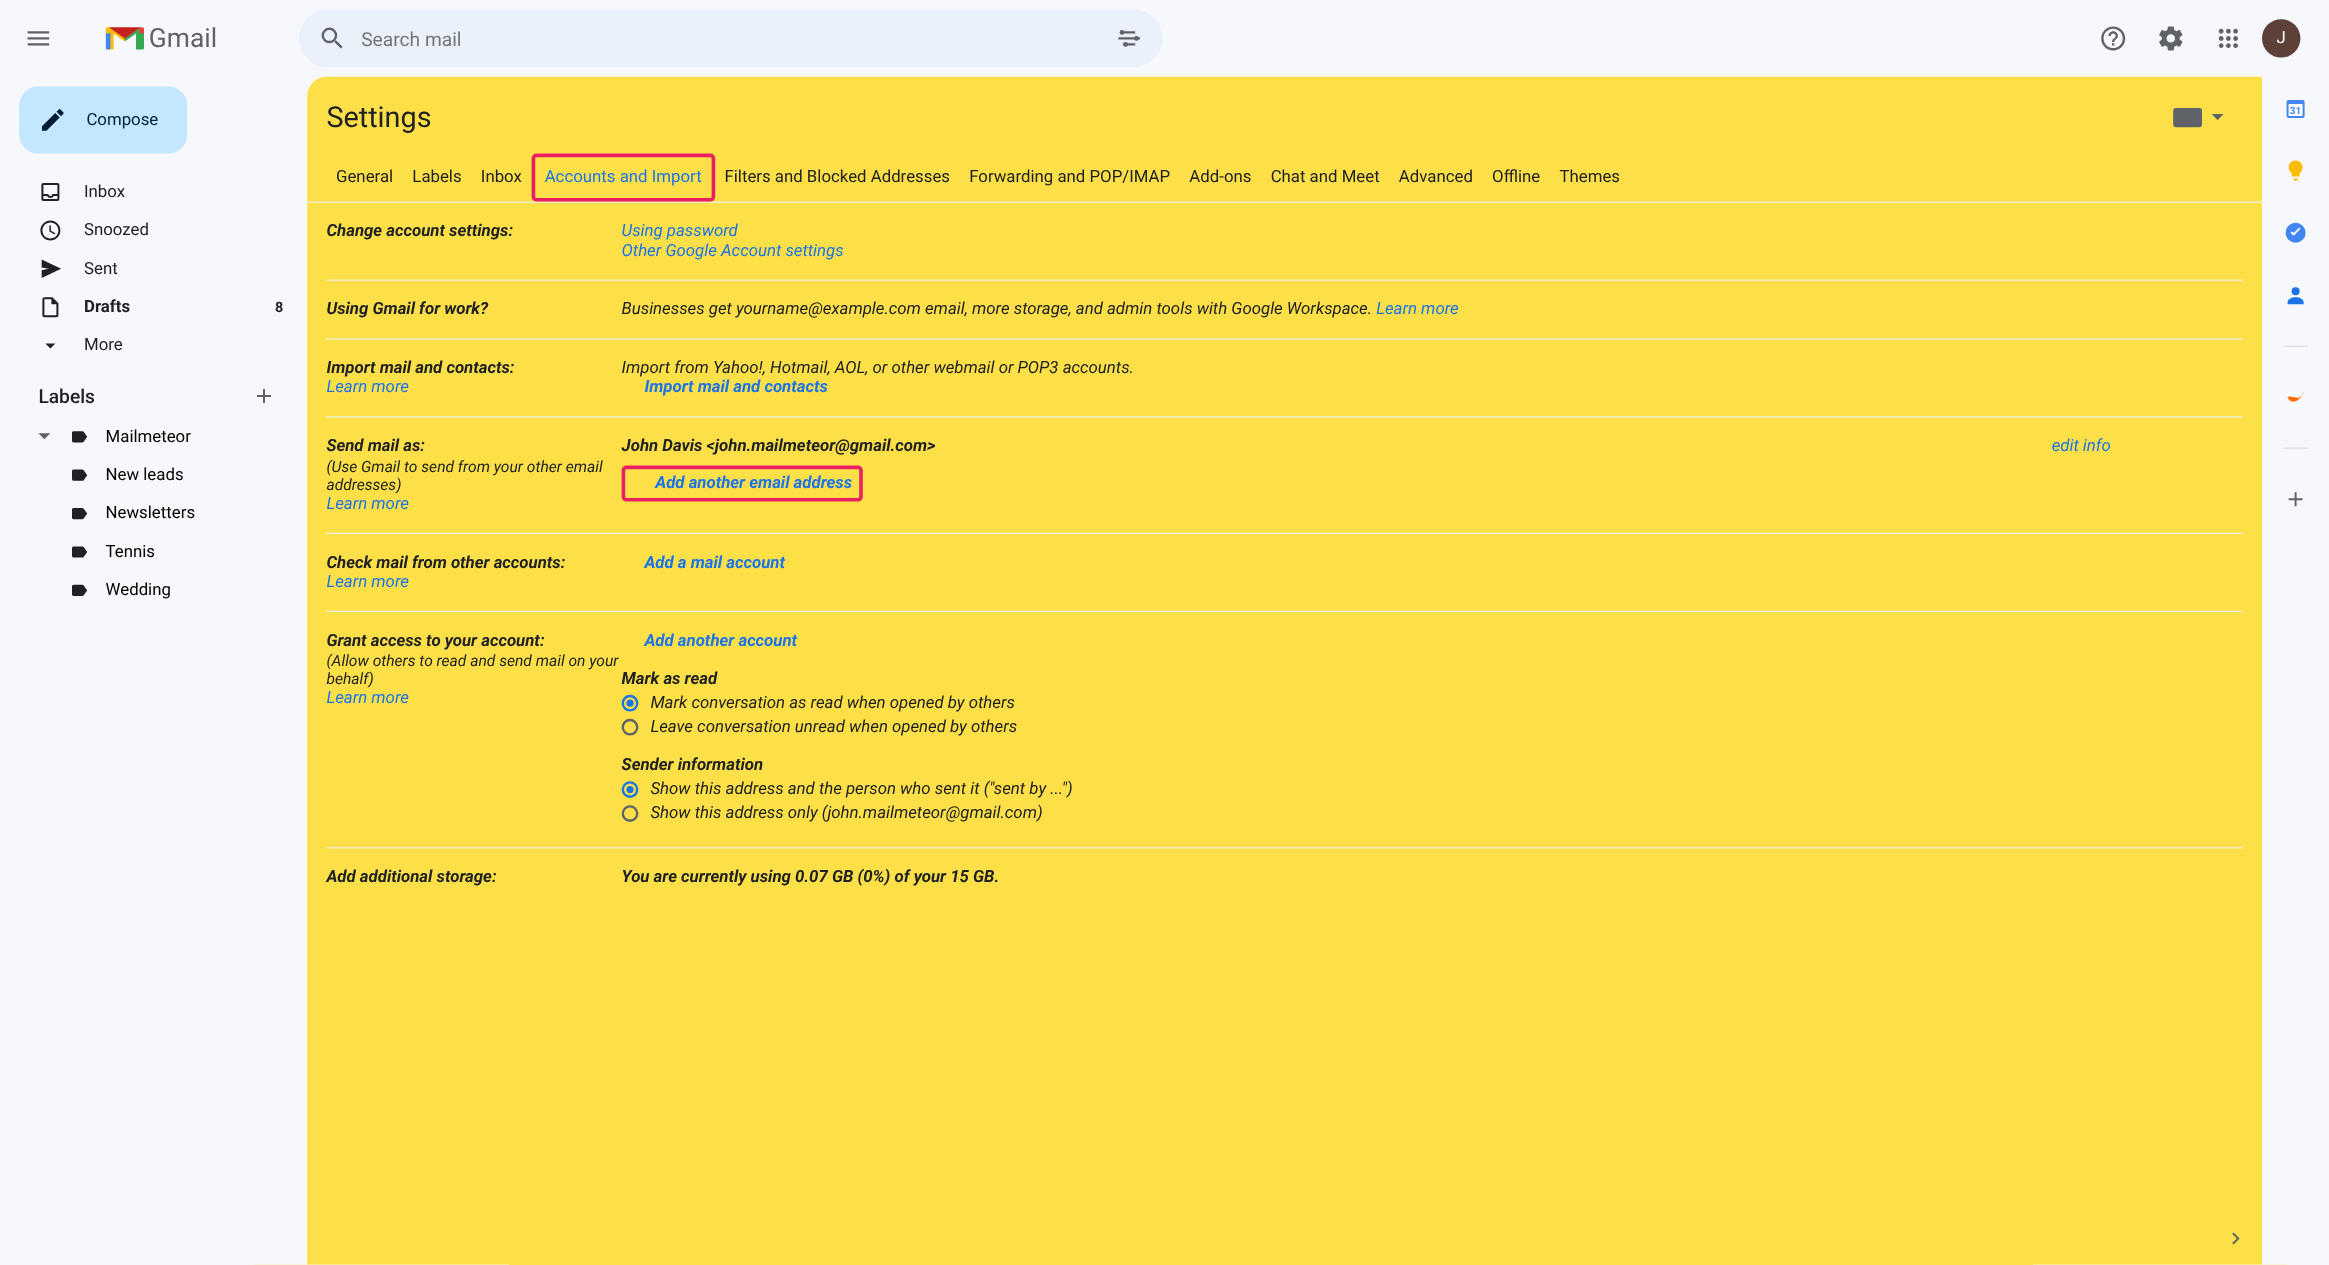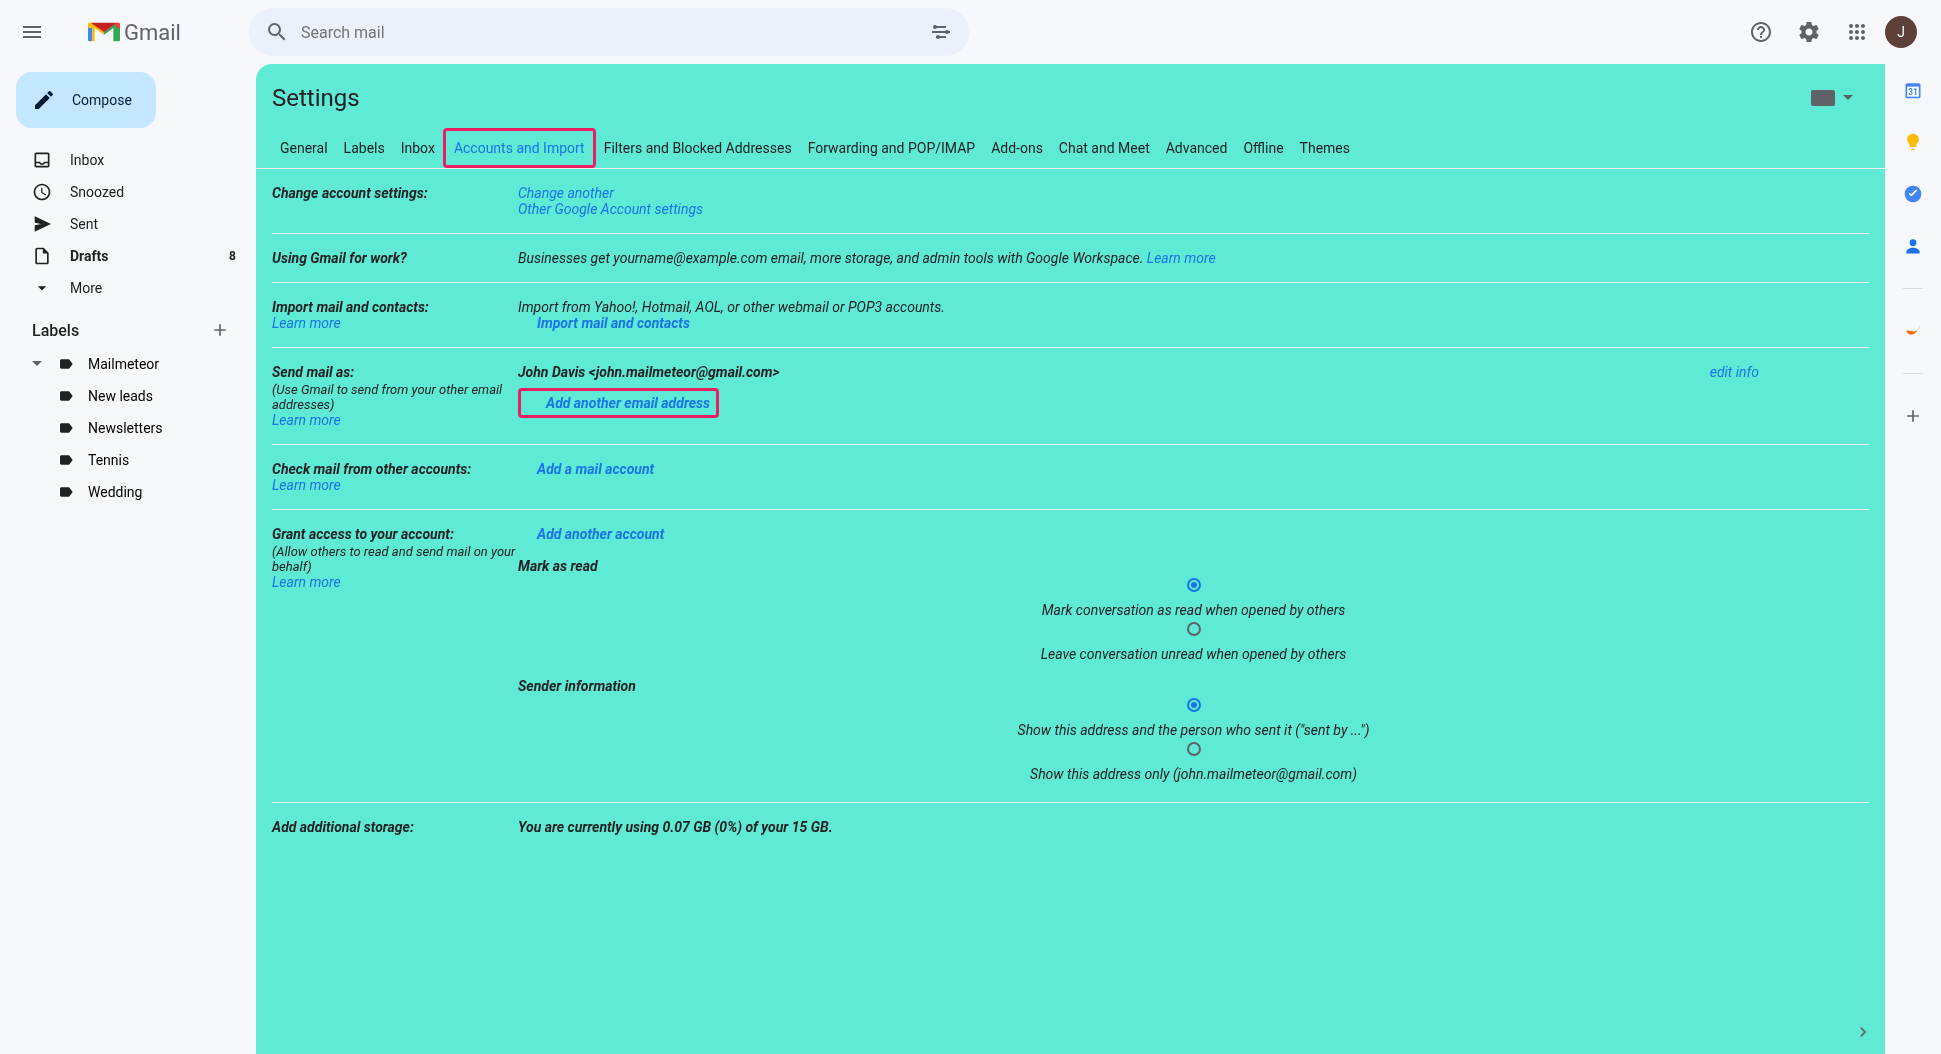--- a/index.html
+++ b/index.html
@@ -17,40 +17,40 @@
 .main { display: flex; height: calc(100vh - 64px); }
 .sidebar { width: 256px; padding: 8px; }
 .compose-btn { height: 56px; padding: 0 24px 0 16px; border-radius: 16px; background: #c2e7ff; display: inline-flex; align-items: center; gap: 16px; font-size: 14px; color: #001d35; cursor: pointer; margin-bottom: 16px; margin-left: 8px; justify-content: space-between; }
 .nav-item { height: 32px; display: flex; align-items: center; padding: 0 12px 0 24px; border-radius: 0 16px 16px 0; cursor: pointer; gap: 18px; font-size: 14px; color: #202124; }
 .nav-item.bold { font-weight: 700; }
 .nav-count { margin-left: auto; font-size: 12px; }
 .labels-header { display: flex; align-items: center; justify-content: space-between; padding: 16px 18px 8px 24px; font-size: 16px; color: #202124; font-weight: 500; }
 .label-item { height: 32px; display: flex; align-items: center; padding-left: 24px; gap: 14px; font-size: 14px; cursor: pointer; }
 .label-item.sub { padding-left: 50px; }
 .label-arrow { width: 12px; display: inline-flex; }
-.content { flex: 1; background: #5eead4; border-radius: 16px 0 0 0; padding: 20px 0 17px 0; overflow-y: auto; position: relative; }
+.content { flex: 1; background: #fde047; border-radius: 16px 0 0 0; padding: 20px 0 17px 0; overflow-y: auto; position: relative; }
 .settings-header { display: flex; align-items: center; justify-content: space-between; padding: 0 32px 16px 16px; }
 .settings-title { font-size: 24px; color: #202124; }
 .input-tools { display: flex; align-items: center; gap: 8px; }
 .kbd-icon { width: 24px; height: 16px; background: #5f6368; border-radius: 2px; }
 .tabs { display: flex; flex-wrap: wrap; border-bottom: 1px solid #eee; padding: 0 16px; gap: 0; }
 .tab { padding: 12px 8px; font-size: 14px; color: #202124; cursor: pointer; white-space: nowrap; }
 .tab.active { color: #1a73e8; }
 .tab.highlight { border: 3px solid #e91e63; border-radius: 4px; padding: 9px 8px; }
 .settings-body { padding: 0 16px; font-style: italic; }
 .setting-row { display: flex; border-bottom: 1px solid #eee; padding: 16px 0; }
 .setting-label { width: 246px; flex-shrink: 0; font-size: 14px; }
 .setting-label-title { font-weight: 700; color: #202124; }
 .setting-label-sub { font-size: 13px; color: #202124; margin-top: 2px; }
 .setting-content { flex: 1; font-size: 14px; color: #202124; }
 .link { color: #1a73e8; cursor: pointer; }
 .link-bold { color: #1a73e8; font-weight: 700; cursor: pointer; margin-left: 19px; }
 .highlight-box { border: 3px solid #e91e63; border-radius: 4px; padding: 4px 6px; display: inline-block; }
 .edit-info { float: right; color: #1a73e8; cursor: pointer; padding-right: 110px; }
-.radio-row { display: flex; align-items: center; gap: 10px; margin: 4px 0; flex-direction: column; }
+.radio-row { display: flex; align-items: center; gap: 10px; margin: 4px 0; }
 .radio { width: 14px; height: 14px; border: 2px solid #5f6368; border-radius: 50%; display: inline-flex; align-items: center; justify-content: center; }
 .radio.checked::after { content: ''; width: 6px; height: 6px; background: #1a73e8; border-radius: 50%; }
 .radio.checked { border-color: #1a73e8; }
 .section-subtitle { font-weight: 700; margin: 16px 0 4px 0; }
 .right-panel { width: 56px; display: flex; flex-direction: column; align-items: center; padding-top: 16px; gap: 32px; }
 .panel-icon { width: 20px; height: 20px; cursor: pointer; }
 .panel-divider { width: 20px; height: 1px; background: #dadce0; }
 .bottom-chevron { position: absolute; bottom: 12px; right: 12px; cursor: pointer; }
 svg { display: block; }
 </style>
@@ -217,21 +217,21 @@
       <div class="tab">Offline</div>
       <div class="tab">Themes</div>
     </div>
 
     <div class="settings-body">
       <div class="setting-row">
         <div class="setting-label">
             <div class="setting-label-title">Change account settings:</div>
           </div>
         <div class="setting-content">
-          <div><span class="link">Change another</span></div>
+          <div><span class="link">Using password</span></div>
           <div><span class="link">Other Google Account settings</span></div>
         </div>
       </div>
 
       <div class="setting-row">
         <div class="setting-label">
             <div class="setting-label-title">Using Gmail for work?</div>
           </div>
         <div class="setting-content">
           <span>Businesses get yourname@example.com email, more storage, and admin tools with Google Workspace. </span><span class="link">Learn more</span>

